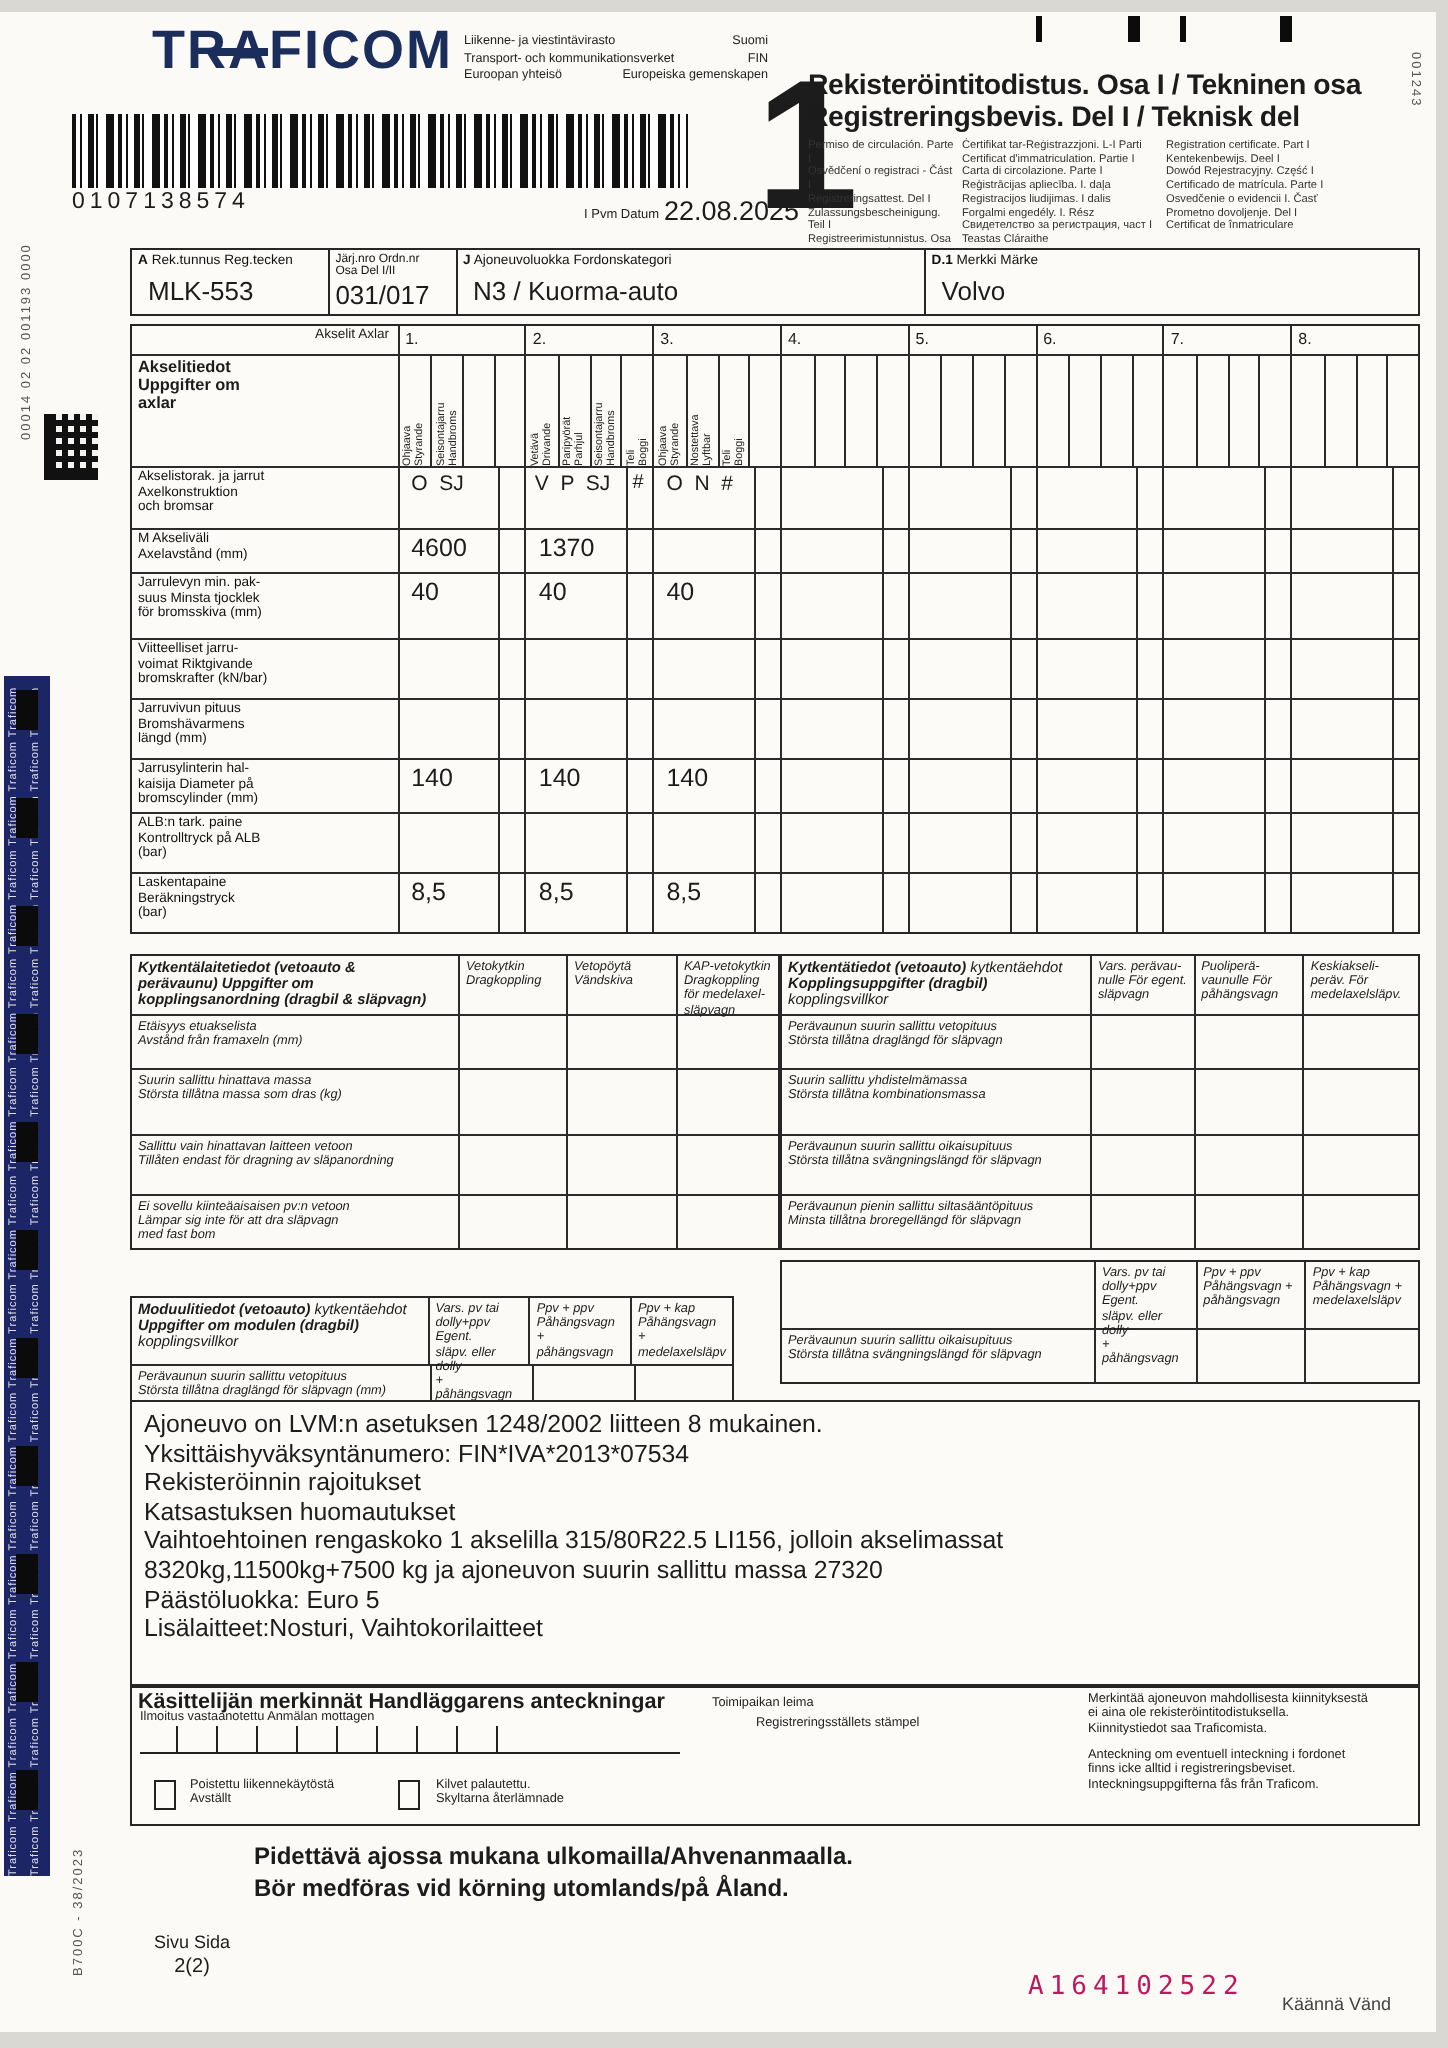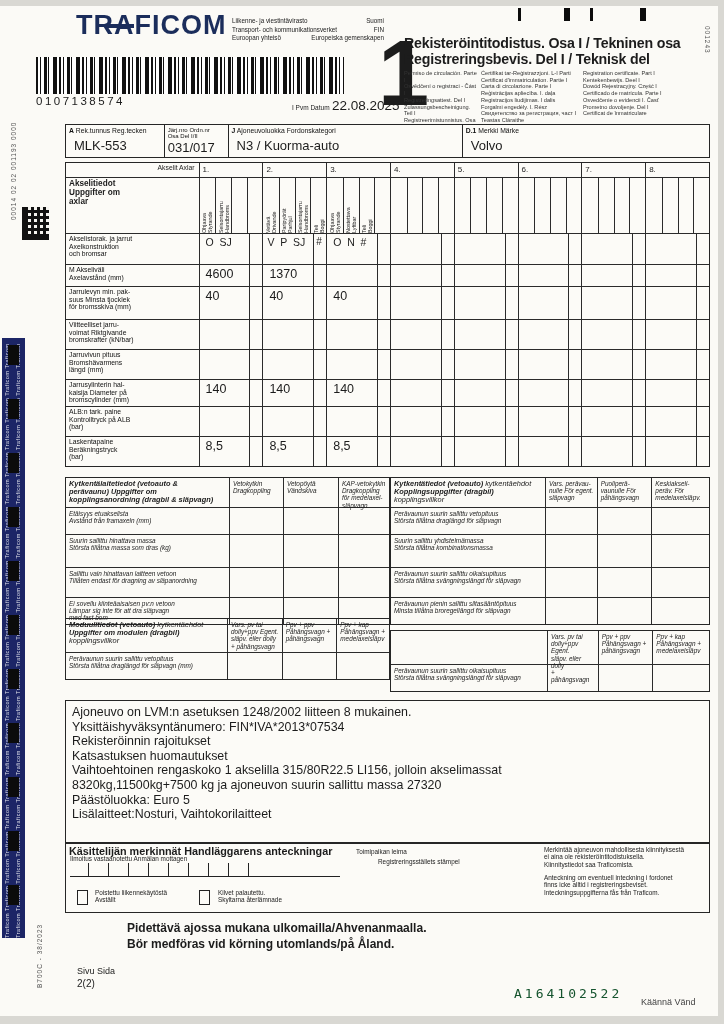--- a/index.html
+++ b/index.html
@@ -67,21 +67,21 @@
   
   .sp-title { font-size:10.8px; font-weight:bold; padding:2px 0 0 5px; }
   .sp-lines { font-size:12.4px; line-height:14.6px; padding:4px 0 0 6px; }
 
   
   .tiny { font-size:6.4px; line-height:7.4px; color:#222; }
   .ruler { border-bottom:1.3px solid #222; position:relative; }
   .ruler i { position:absolute; bottom:0; width:1.2px; height:13px; background:#222; }
   .cbox { width:11px; height:15px; border:1.2px solid #222; background:#fcfbf7; }
 
-  .serial { font-family:"DejaVu Sans Mono", monospace; font-size:13px; color:#14532d; letter-spacing:3px; }
+  .serial { font-family:"DejaVu Sans Mono", monospace; font-size:13px; color:#be185d; letter-spacing:3px; }
 </style>
 </head>
 <body>
 
 <div class="page">
 
   <div class="abs edge" style="left:0;top:0;width:724px;height:6px"></div>
   <div class="abs edge" style="left:718px;top:0;width:6px;height:1024px"></div>
   <div class="abs edge" style="left:0;top:1016px;width:724px;height:8px"></div>
 
@@ -668,21 +668,21 @@
     </div>
     <div class="crow" style="height:27px">
       <div class="ccell pre" style="width:155px">Perävaunun pienin sallittu siltasääntöpituus
 Minsta tillåtna broregellängd för släpvagn</div>
       <div class="ccell" style="width:52px"></div>
         <div class="ccell" style="width:55px"></div>
         <div class="ccell" style="width:58px"></div>
     </div>
   </div>
 
-  <div class="ctable" style="left:65px;top:618px;width:325px">
+  <div class="ctable" style="left:65px;top:648px;width:302px">
     <div class="crow" style="height:33px">
       <div class="ccell chead" style="width:162px">
         <span class="b">Moduulitiedot (vetoauto)</span> <span>kytkentäehdot</span><br>
         <span class="b">Uppgifter om modulen (dragbil)</span><br>
         <span>kopplingsvillkor</span>
       </div>
       <div class="ccell pre" style="width:55px">Vars. pv tai
 dolly+ppv Egent.
 släpv. eller dolly
 + påhängsvagn</div>
@@ -761,21 +761,21 @@
         <i style="left:178px"></i>
     </div>
     <div class="abs cbox" style="left:11px;top:46px"></div>
     <div class="abs tiny pre" style="left:29px;top:45px">Poistettu liikennekäytöstä
 Avställt</div>
     <div class="abs cbox" style="left:133px;top:46px"></div>
     <div class="abs tiny pre" style="left:152px;top:45px">Kilvet palautettu.
 Skyltarna återlämnade</div>
   </div>
 
-  <div class="abs" style="left:77px;top:966px;text-align:left">
+  <div class="abs" style="left:77px;top:966px;text-align:center">
     <div style="font-size:9px">Sivu Sida</div>
     <div style="font-size:10px;margin-top:2px">2(2)</div>
   </div>
   <div class="abs" style="left:127px;top:920px">
     <div class="b" style="font-size:12px;line-height:16px">Pidettävä ajossa mukana ulkomailla/Ahvenanmaalla.</div>
     <div class="b" style="font-size:12px;line-height:16px">Bör medföras vid körning utomlands/på Åland.</div>
   </div>
   <div class="abs serial" style="left:514px;top:986px">A164102522</div>
   <div class="abs" style="left:641px;top:997px;font-size:9px;color:#444">Käännä Vänd</div>
 

